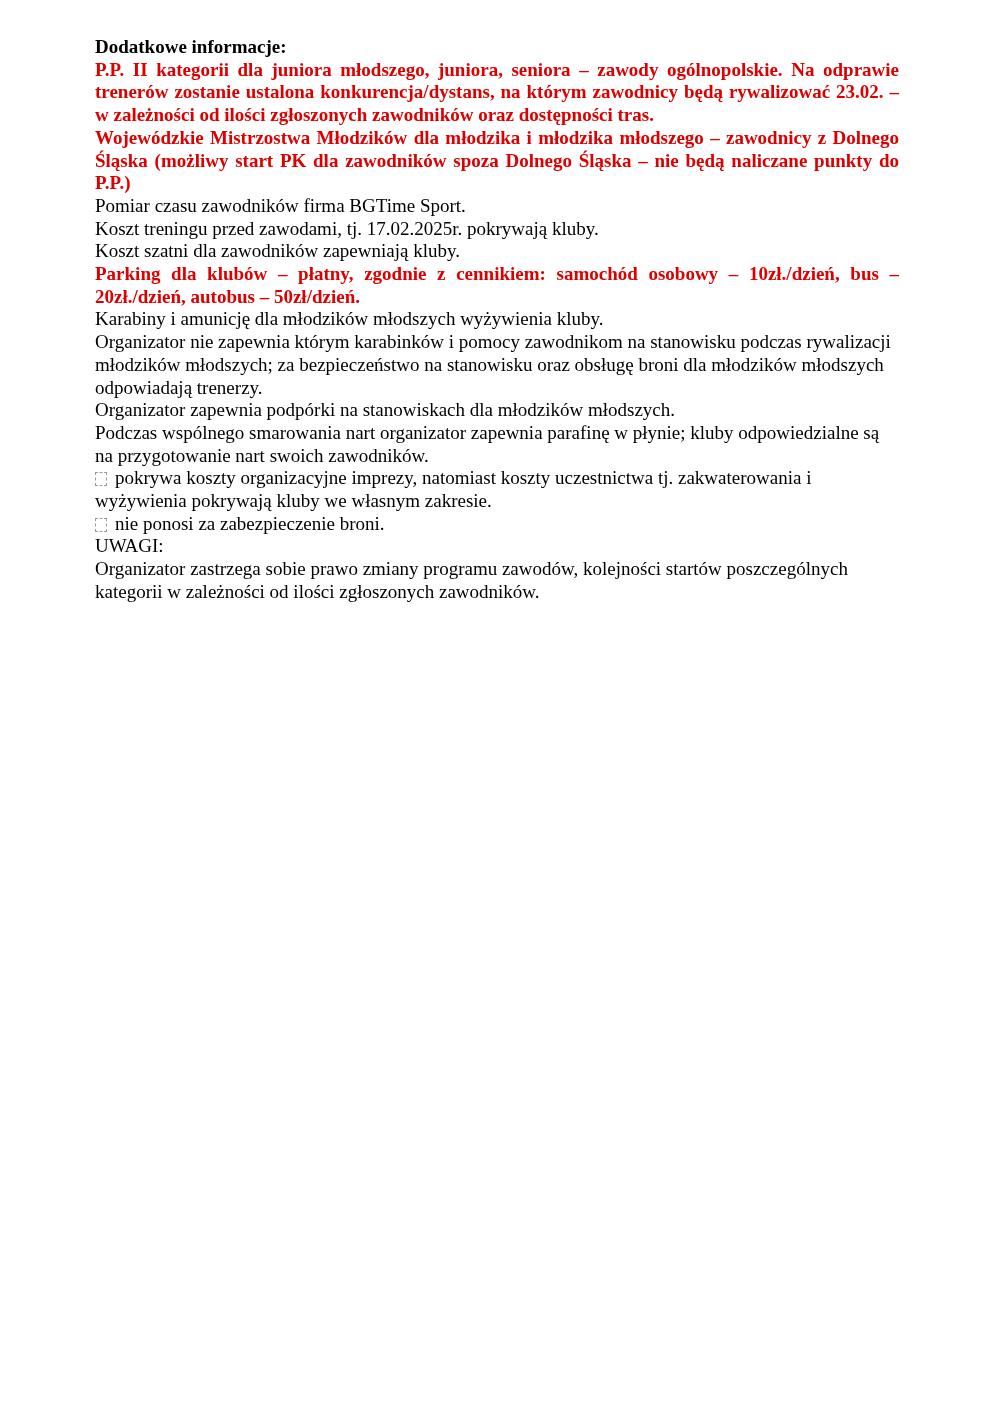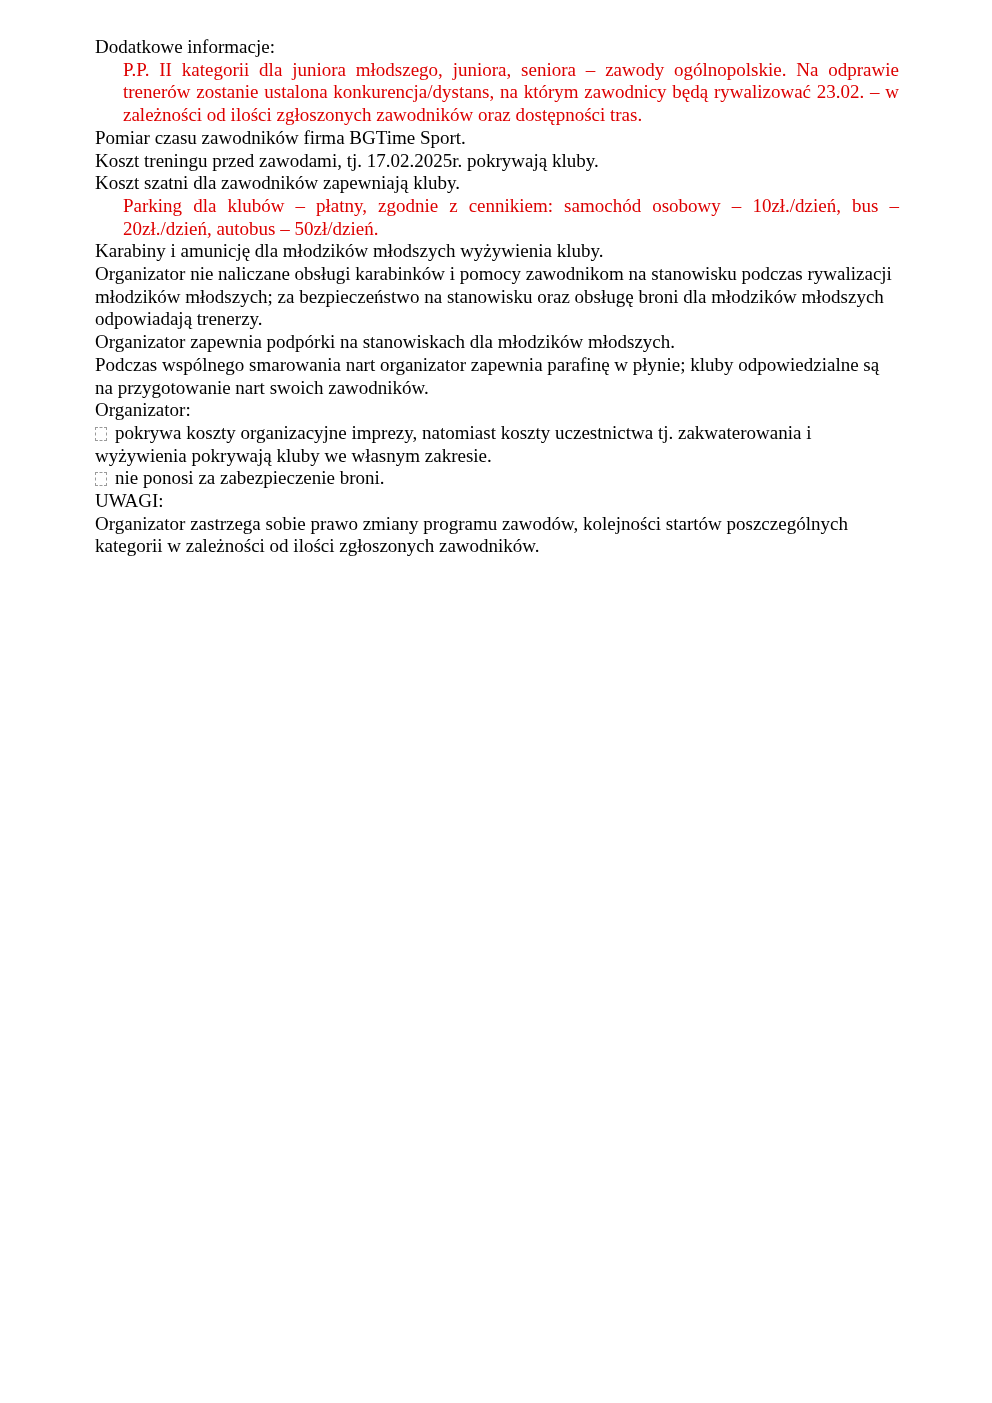--- a/index.html
+++ b/index.html
@@ -24,47 +24,47 @@
     top: 36px;
     width: 804px;
   }
   .para {
     font-size: 19px;
     line-height: 22.7px;
     color: #000000;
     min-height: 22.7px;
     text-align: left;
   }
-  .para.bold { font-weight: normal; }
+  .para.bold { font-weight: bold; }
   .para.red { color: #dd0000; }
-  .para.justify { text-align: justify; margin-left: 28px; }
+  .para.justify { text-align: justify; }
   .glyph-box {
     display: inline-block;
     width: 12px;
     height: 14px;
     border: 1px dashed #9a9a9a;
     margin-right: 8px;
     vertical-align: -2px;
   }
 </style>
 </head>
 <body>
 
 <div class="page">
   <div class="content">
       <p class="para bold">Dodatkowe informacje:</p>
       <p class="para red bold justify">P.P. II kategorii dla juniora młodszego, juniora, seniora – zawody ogólnopolskie. Na odprawie trenerów zostanie ustalona konkurencja/dystans, na którym zawodnicy będą rywalizować 23.02. – w zależności od ilości zgłoszonych zawodników oraz dostępności tras.</p>
+      <p class="para red bold justify">Wojewódzkie Mistrzostwa Młodzików dla młodzika i młodzika młodszego – zawodnicy z Dolnego Śląska (możliwy start PK dla zawodników spoza Dolnego Śląska – nie będą naliczane punkty do P.P.)</p>
       <p class="para">Pomiar czasu zawodników firma BGTime Sport.</p>
       <p class="para">Koszt treningu przed zawodami, tj. 17.02.2025r. pokrywają kluby.</p>
       <p class="para">Koszt szatni dla zawodników zapewniają kluby.</p>
       <p class="para red bold justify">Parking dla klubów – płatny, zgodnie z cennikiem: samochód osobowy – 10zł./dzień, bus – 20zł./dzień, autobus – 50zł/dzień.</p>
       <p class="para">Karabiny i amunicję dla młodzików młodszych wyżywienia kluby.</p>
-      <p class="para">Organizator nie naliczane obsługi karabinków i pomocy zawodnikom na stanowisku podczas rywalizacji młodzików młodszych; za bezpieczeństwo na stanowisku oraz obsługę broni dla młodzików młodszych odpowiadają trenerzy.</p>
+      <p class="para">Organizator nie zapewnia którym karabinków i pomocy zawodnikom na stanowisku podczas rywalizacji młodzików młodszych; za bezpieczeństwo na stanowisku oraz obsługę broni dla młodzików młodszych odpowiadają trenerzy.</p>
       <p class="para">Organizator zapewnia podpórki na stanowiskach dla młodzików młodszych.</p>
       <p class="para">Podczas wspólnego smarowania nart organizator zapewnia parafinę w płynie; kluby odpowiedzialne są na przygotowanie nart swoich zawodników.</p>
-      <p class="para">Organizator:</p>
       <p class="para"><span class="glyph-box"></span><span>pokrywa koszty organizacyjne imprezy, natomiast koszty uczestnictwa tj. zakwaterowania i wyżywienia pokrywają kluby we własnym zakresie.</span></p>
       <p class="para"><span class="glyph-box"></span><span>nie ponosi za zabezpieczenie broni.</span></p>
       <p class="para">UWAGI:</p>
       <p class="para">Organizator zastrzega sobie prawo zmiany programu zawodów, kolejności startów poszczególnych kategorii w zależności od ilości zgłoszonych zawodników.</p>
       <p class="para"></p>
     </div>
 </div>
 
 </body></html>

